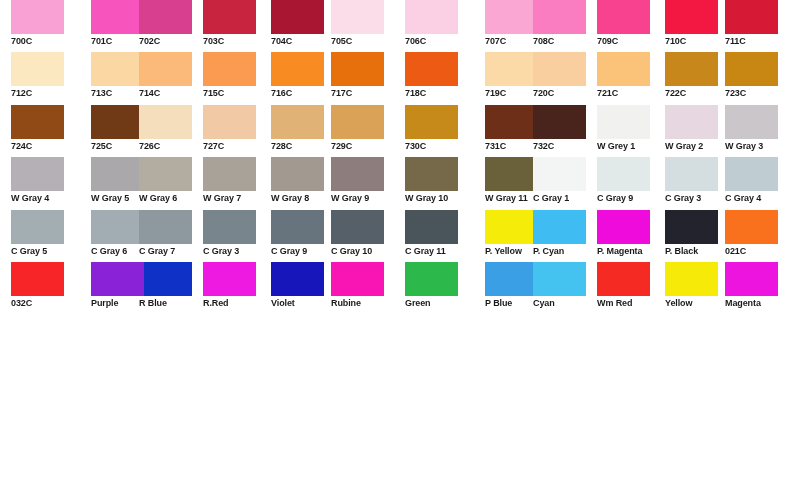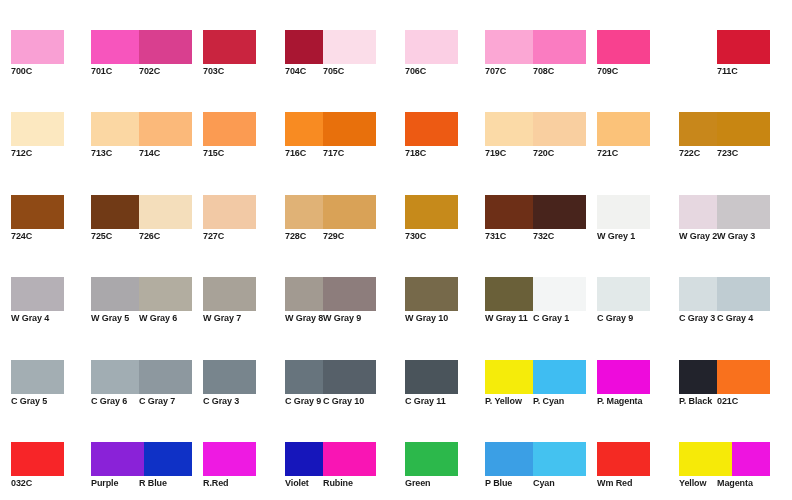--- a/index.html
+++ b/index.html
@@ -34,34 +34,33 @@
     width: 385px;
     height: 340px;
   }
   .group-left  { left: 11px; }
   .group-right { left: 405px; }
 
   .row {
     position: relative;
     height: 52.4px;
     width: 385px;
-    margin-top: 30px;
   }
   .cell {
     position: absolute;
     top: 0;
     width: 64px;
     height: 52px;
   }
   .cell-0 { left: 0px; }
   .cell-1 { left: 80px; }
   .cell-2 { left: 128px; }
   .cell-3 { left: 192px; }
-  .cell-4 { left: 274px; border-radius: 13px; }
-  .cell-5 { left: 312px; }
+  .cell-4 { left: 260px; border-radius: 13px; }
+  .cell-5 { left: 320px; }
 
   .chip {
     position: absolute;
     left: 0;
     top: 0;
     width: 53px;
     height: 34px;
     box-sizing: border-box;
   }
   .chip-shade {
@@ -338,20 +337,26 @@
               <div class="chip-shade"></div>
             </div>
             <div class="label">708C</div>
           </div>
           <div class="cell cell-3">
             <div class="chip" title="#f8418f" style="background: rgb(248, 65, 143);">
               <div class="chip-shade"></div>
             </div>
             <div class="label">709C</div>
           </div>
+          <div class="cell cell-4">
+            <div class="chip" title="#f31841" style="background: rgb(243, 24, 65);">
+              <div class="chip-shade"></div>
+            </div>
+            <div class="label">710C</div>
+          </div>
           <div class="cell cell-5">
             <div class="chip" title="#d61934" style="background: rgb(214, 25, 52);">
               <div class="chip-shade"></div>
             </div>
             <div class="label">711C</div>
           </div>
         </div>
         <div class="row">
           <div class="cell cell-0">
             <div class="chip" title="#ed5a13" style="background: rgb(237, 90, 19);">

